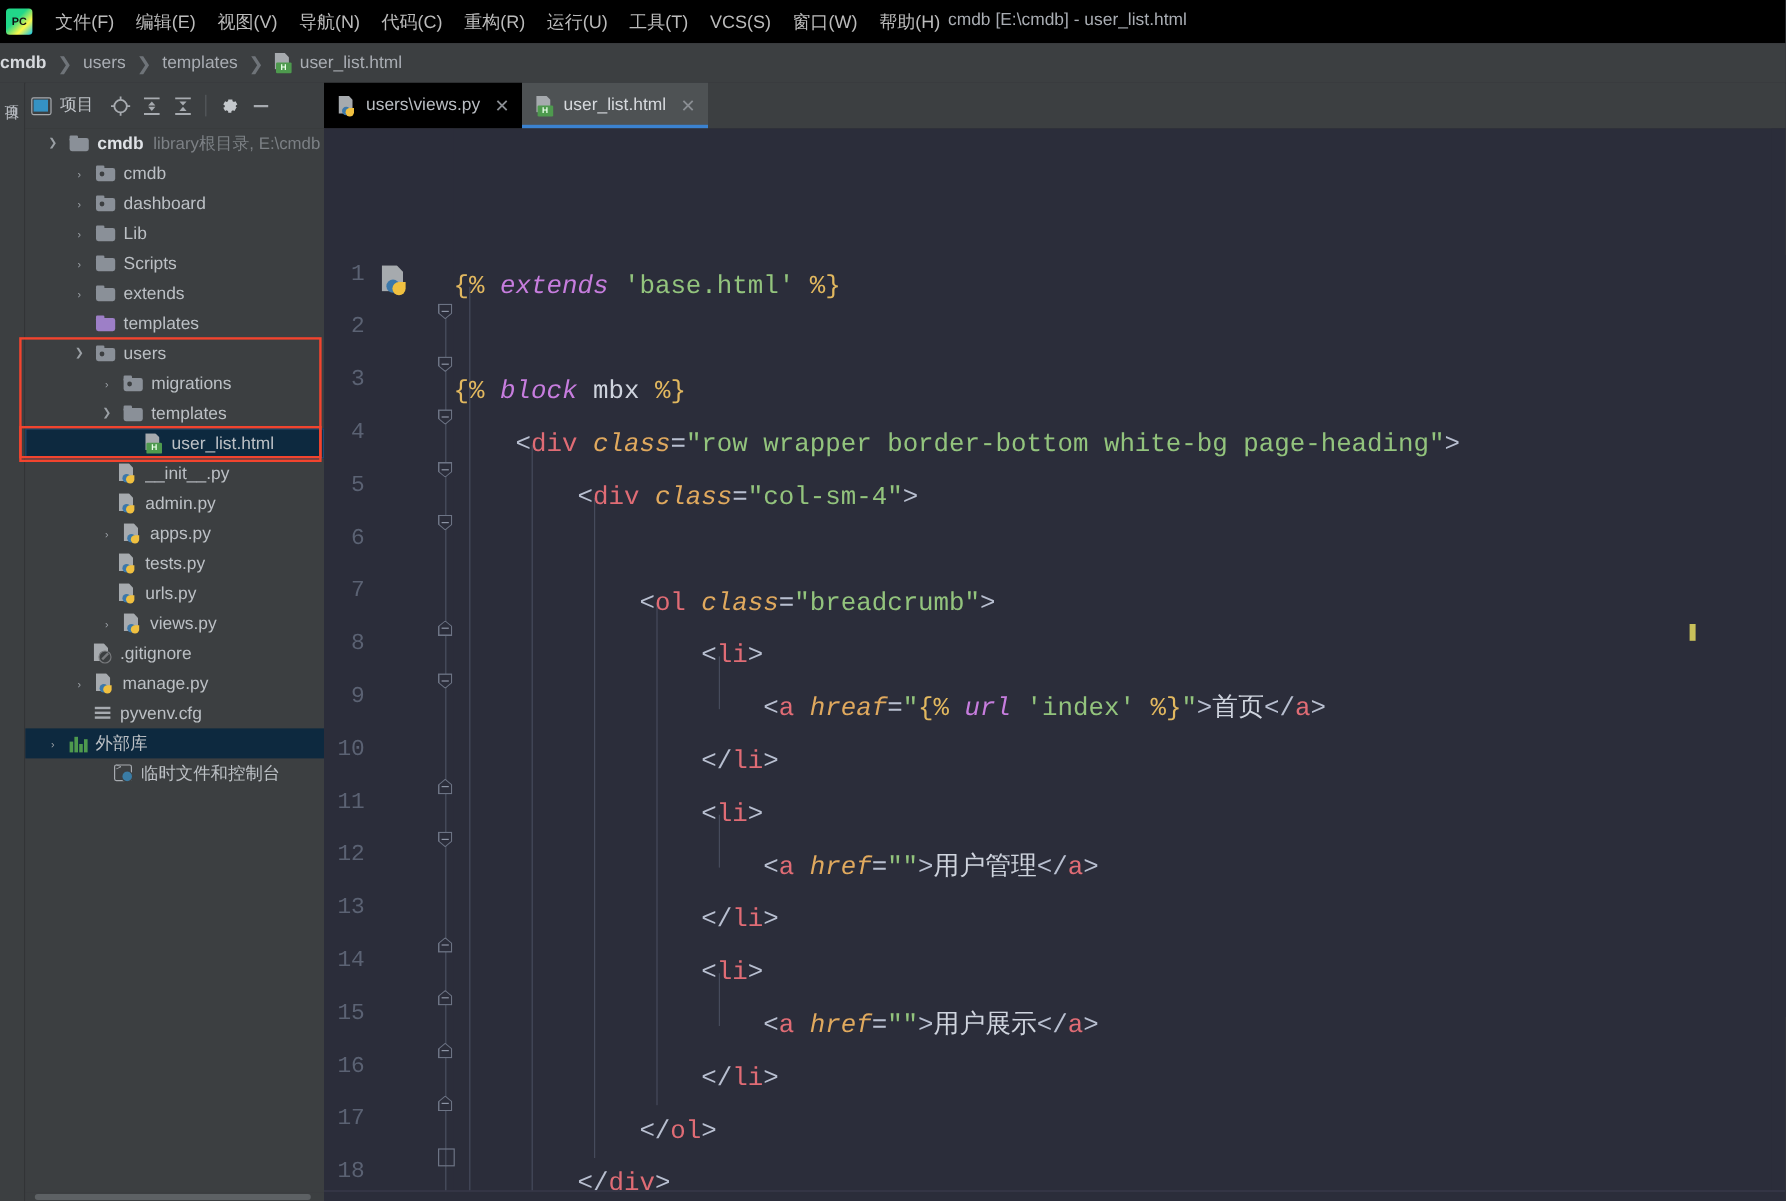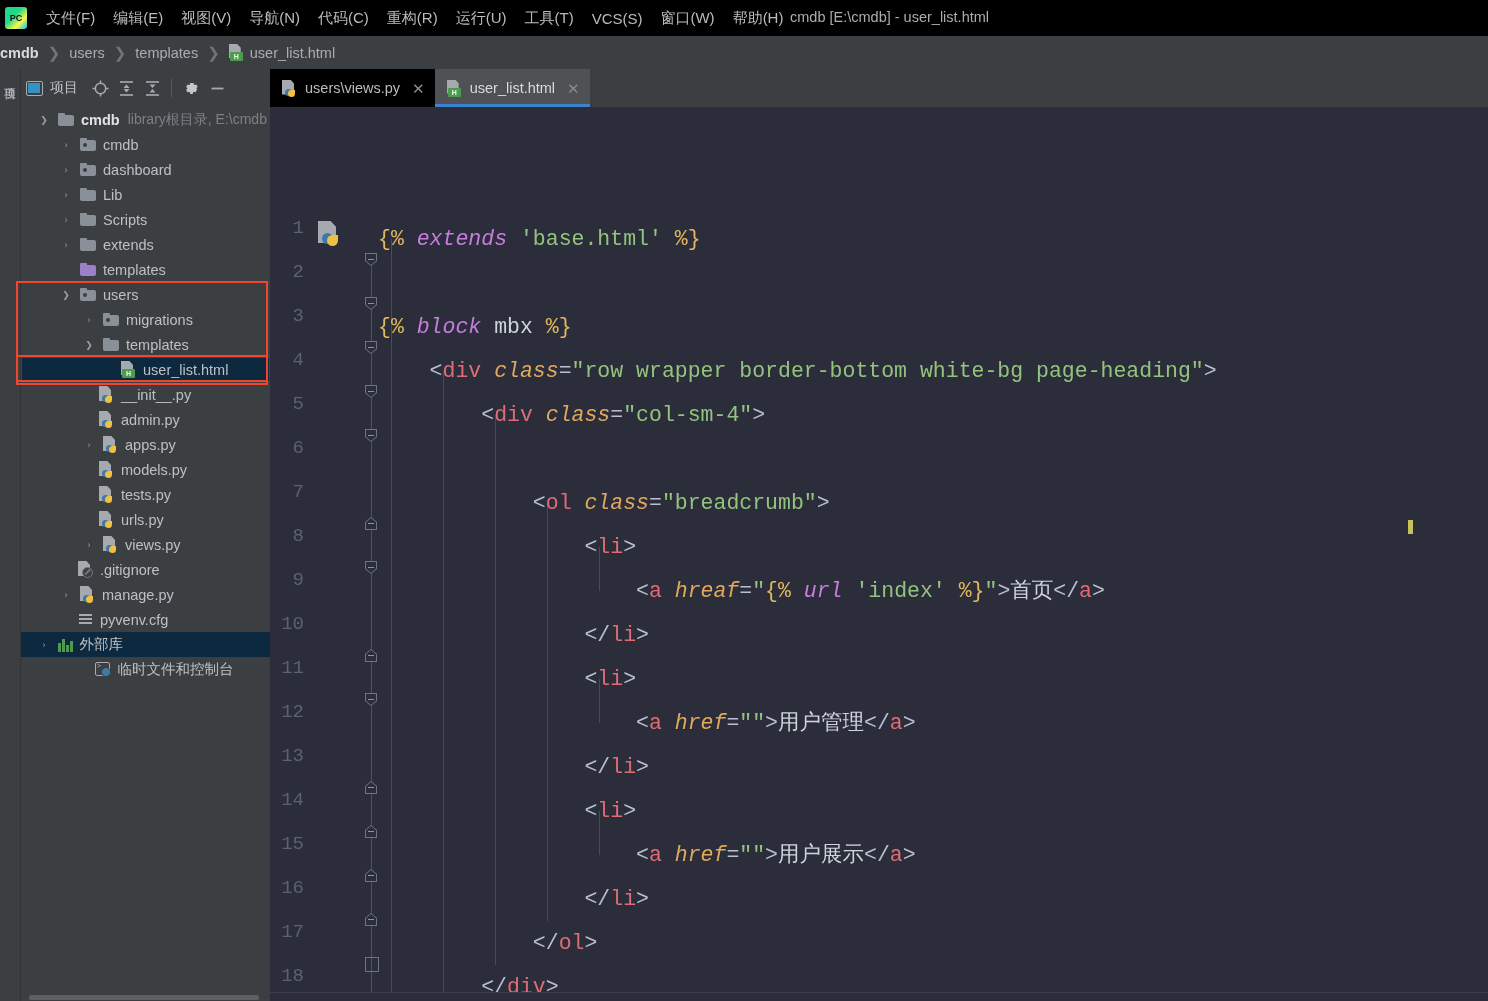--- a/index.html
+++ b/index.html
@@ -645,28 +645,20 @@
     <div class="trow" style="padding-left:61px;">
       <span class="arrow">›</span>
       <span class="icon-py" style="margin-left:7px;">
           <span class="pg"></span>
           <span class="sn1"></span>
           <span class="sn2"></span>
         </span>
       <span class="tlabel">apps.py</span>
     </div>
 
-    <div class="trow" style="padding-left:78px;">
-      <span class="icon-py">
-          <span class="pg"></span>
-          <span class="sn1"></span>
-          <span class="sn2"></span>
-        </span>
-      <span class="tlabel">models.py</span>
-    </div>
 
     <div class="trow" style="padding-left:78px;">
       <span class="icon-py">
           <span class="pg"></span>
           <span class="sn1"></span>
           <span class="sn2"></span>
         </span>
       <span class="tlabel">tests.py</span>
     </div>
 

